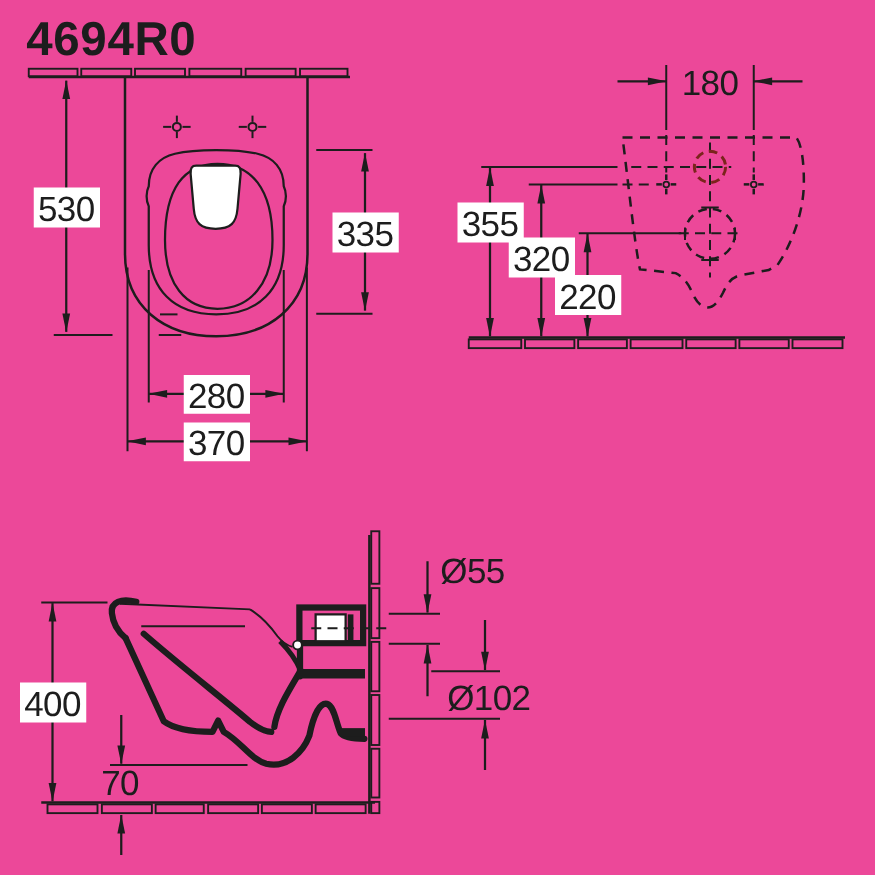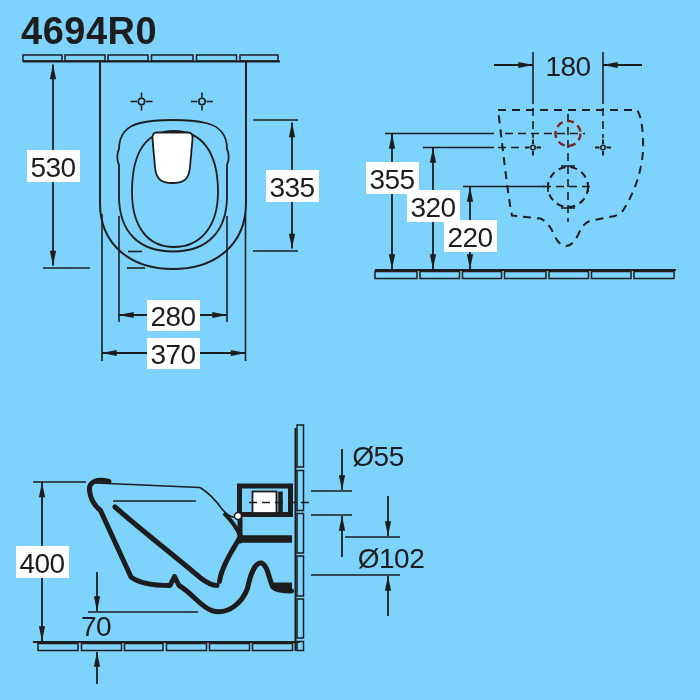--- a/index.html
+++ b/index.html
@@ -1,16 +1,16 @@
 <!DOCTYPE html>
 <html><head>
 <meta charset="utf-8">
 <style>
   html,body{margin:0;padding:0;background:#ffffff;}
-  .sheet{position:relative;width:700px;height:700px;background:#7dd3fc;overflow:hidden;
+  .sheet{position:relative;width:700px;height:700px;background:#ec4899;overflow:hidden;
          font-family:"Liberation Sans", sans-serif;}
   svg{position:absolute;left:0;top:0;}
   svg text{font-family:"Liberation Sans", sans-serif;fill:#1d1d1d;}
   .t-title{font-size:38px;font-weight:bold;letter-spacing:0.5px;}
   .t-dim{font-size:28px;letter-spacing:-0.5px;}
   .ln{stroke:#1d1d1d;stroke-width:1.8;fill:none;}
   .ln2{stroke:#1d1d1d;stroke-width:2;fill:none;}
   .thin{stroke:#1d1d1d;stroke-width:1.6;fill:none;}
   .thick{stroke:#1d1d1d;stroke-width:5;fill:none;stroke-linecap:round;stroke-linejoin:round;}
   .hatch{stroke:#1d1d1d;stroke-width:1.5;fill:none;}

